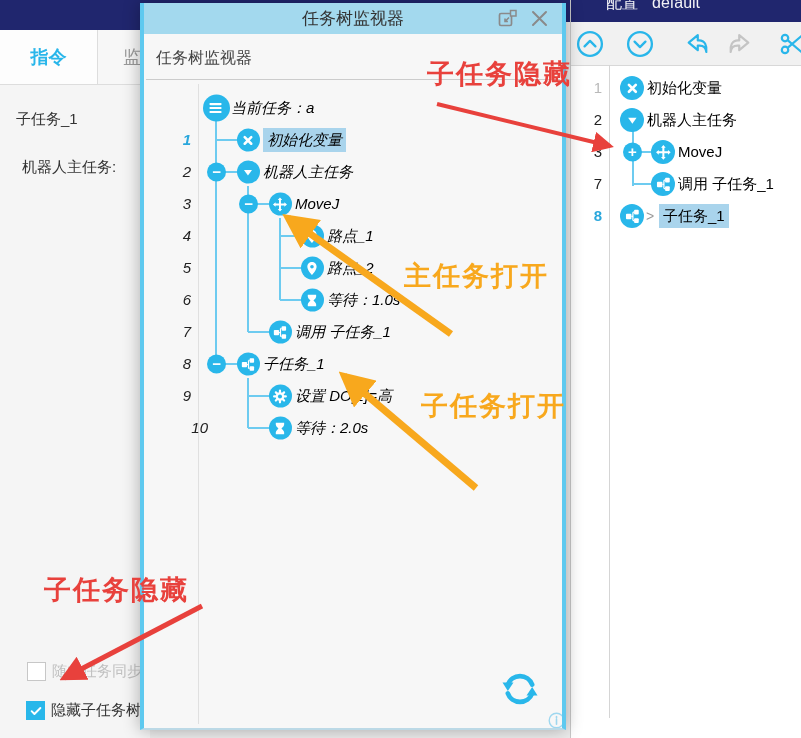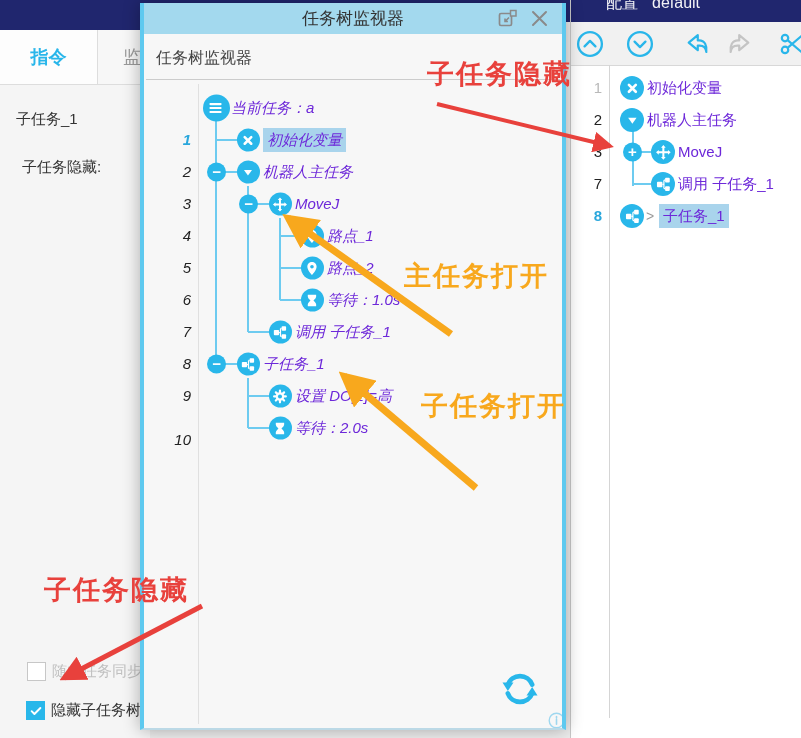--- a/index.html
+++ b/index.html
@@ -38,21 +38,21 @@
   
   .trow{position:absolute;left:0;width:100%;height:32px;line-height:32px;}
   .tnum{position:absolute;top:0;height:32px;text-align:right;font-size:15px;color:#222;}
   .tnum.blue{color:#2aa7dc;font-weight:bold;}
   .tnum.dim{color:#b9b9b9;}
   .collapse{position:absolute;top:50%;transform:translateY(-50%);width:19px;height:19px;border-radius:50%;
             background:#29b7ea;color:#fff;font-size:15px;line-height:18px;text-align:center;font-weight:bold;z-index:3;}
   .tico{position:absolute;top:50%;transform:translateY(-50%);border-radius:50%;background:#29b7ea;
         display:flex;align-items:center;justify-content:center;z-index:3;}
   .tico svg{width:78%;height:78%;}
-  .tlabel{position:absolute;top:0;height:32px;font-size:15px;color:#6d28d9;white-space:nowrap;}
+  .tlabel{position:absolute;top:0;height:32px;font-size:15px;color:#000000;white-space:nowrap;}
   .tlabel.hl{background:#a9d4ec;padding:0 4px;height:24px;line-height:24px;top:4px;}
   .tprefix{position:absolute;top:0;height:32px;font-size:14px;color:#9a9a9a;}
   .vline,.hline{position:absolute;background:#6dcbf0;z-index:1;}
   .vline{width:2px;} .hline{height:2px;}
   .dlg-refresh{position:absolute;width:46px;height:46px;cursor:pointer;}
   .dlg-info{position:absolute;width:17px;height:17px;cursor:pointer;}
   
   #right-panel{position:absolute;left:570px;top:0;width:231px;height:738px;background:#fff;z-index:2;overflow:hidden;border-left:1px solid #c9c9c9;}
   .rp-header{position:absolute;left:0;top:0;width:100%;height:22px;background:#20266e;overflow:hidden;text-align:center;}
   .rp-config{position:absolute;left:35px;top:-7px;color:#f2f2f6;font-size:16px;white-space:nowrap;}
@@ -76,21 +76,21 @@
 <div id="stage">
   <div class="top-strip"></div>
 
   <div id="left-panel">
     <div class="lp-top"></div>
     <div class="lp-tabs">
       <div class="tab active">指令</div>
       <div class="tab inactive">监</div>
     </div>
     <div class="lp-sub">子任务_1</div>
-    <div class="lp-filelabel">子任务隐藏:</div>
+    <div class="lp-filelabel">机器人主任务:</div>
 
     <div class="cbx-row" style="left:27px;top:647px;">
       <div class="cbx"></div>
       <div class="cbx-label" style="color:#c0c0c0;">随此任务同步</div>
     </div>
     <div class="cbx-row" style="left:26px;top:686px;">
       <div class="cbx checked">
         <svg viewBox="0 0 16 16" width="14" height="14">
             <path d="M3 8.2l3.2 3.2L13 4.6" stroke="#fff" stroke-width="2.2" fill="none" stroke-linecap="round" stroke-linejoin="round"></path>
           </svg>
@@ -349,21 +349,21 @@
                 <g stroke="#fff" stroke-width="3" stroke-linecap="round">
                   <path d="M12 4.2v15.6 M4.2 12h15.6 M6.5 6.5l11 11 M17.5 6.5l-11 11"></path>
                 </g>
                 <circle cx="12" cy="12" r="5.7" fill="#fff"></circle>
                 <circle cx="12" cy="12" r="2.7" fill="#29b7ea"></circle>
               </svg>
             </span>
             <span class="tlabel" style="left: 151px;">设置 DO[2]=高</span>
           </div>
           <div class="trow" style="top: 378px;">
-            <div class="tnum" style="left: 13px; width: 34px; margin-top: 12px;">10</div>
+            <div class="tnum" style="left: 30px; width: 34px;">10</div>
             <span class="tico" style="width: 23px; height: 23px; left: 124.5px;">
               <svg viewBox="0 0 24 24">
                 <path fill="#fff" d="M6.4 4.2h11.2v2.4c0 2.1-2 3.7-3.6 5.4 1.6 1.7 3.6 3.3 3.6 5.4v2.4H6.4v-2.4c0-2.1 2-3.7 3.6-5.4-1.6-1.7-3.6-3.3-3.6-5.4z"></path>
               </svg>
             </span>
             <span class="tlabel" style="left: 151px;">等待：2.0s</span>
           </div>
         </div>
 
       <span class="dlg-refresh" style="left:353px;top:632px;">

